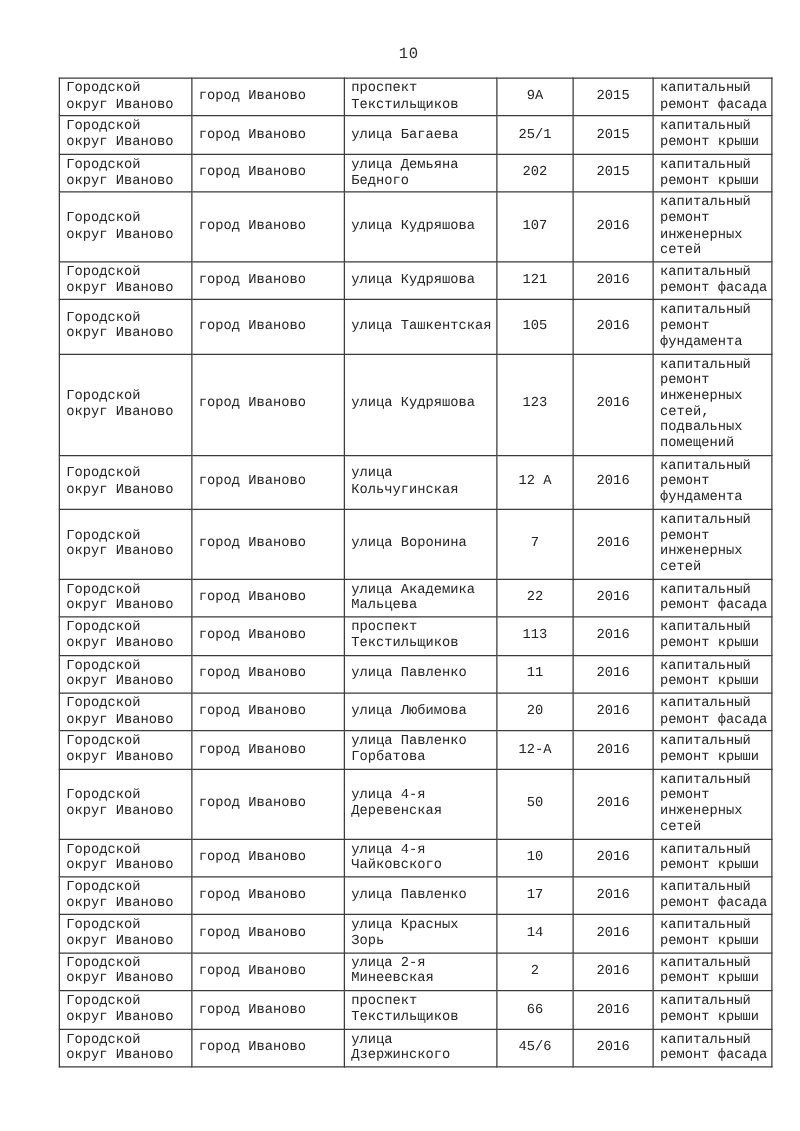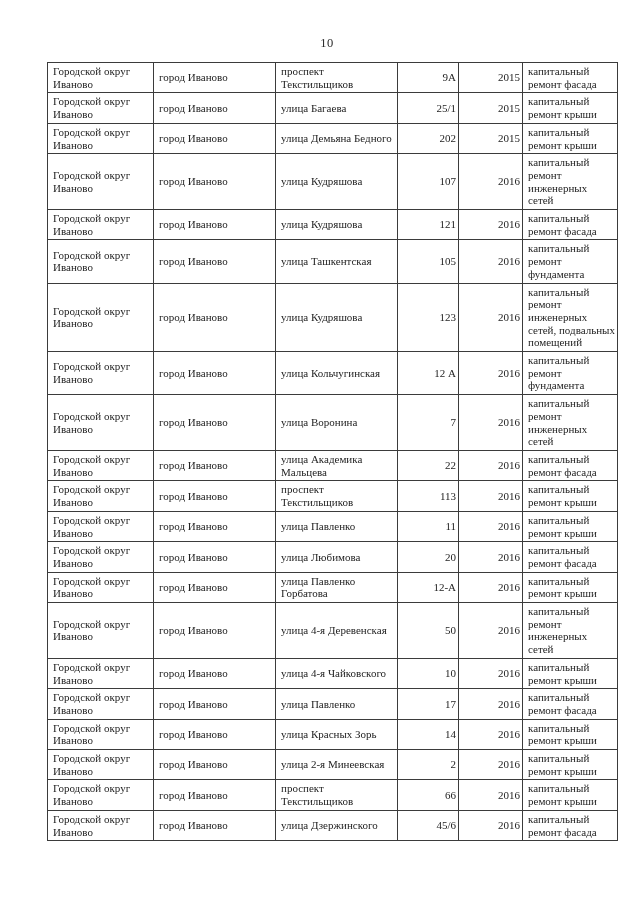--- a/index.html
+++ b/index.html
@@ -6,21 +6,21 @@
     margin: 0;
     padding: 0;
     background: #ffffff;
   }
   .page {
     position: relative;
     width: 640px;
     height: 905px;
     background: #ffffff;
     overflow: hidden;
-    font-family: Liberation Serif, serif;
+    font-family: Liberation Mono, monospace;
     color: #222222;
   }
   .page-number {
     position: absolute;
     top: 36px;
     left: 0;
     width: 654px;
     text-align: center;
     font-size: 12.5px;
     letter-spacing: 0.5px;
@@ -39,21 +39,21 @@
     border: 1px solid #3b3b3b;
     font-size: 11px;
     line-height: 12.7px;
     padding: 2px 4px 2px 5px;
     vertical-align: middle;
     word-wrap: break-word;
     color: #242424;
   }
   table.repairs td.c-house,
   table.repairs td.c-year {
-    text-align: right;
+    text-align: center;
     padding-left: 2px;
     padding-right: 2px;
   }
   table.repairs td.c-street { padding-right: 3px; }
   table.repairs td.c-work   { padding-right: 2px; }
 </style>
 </head>
 <body>
 
 <div class="page">

